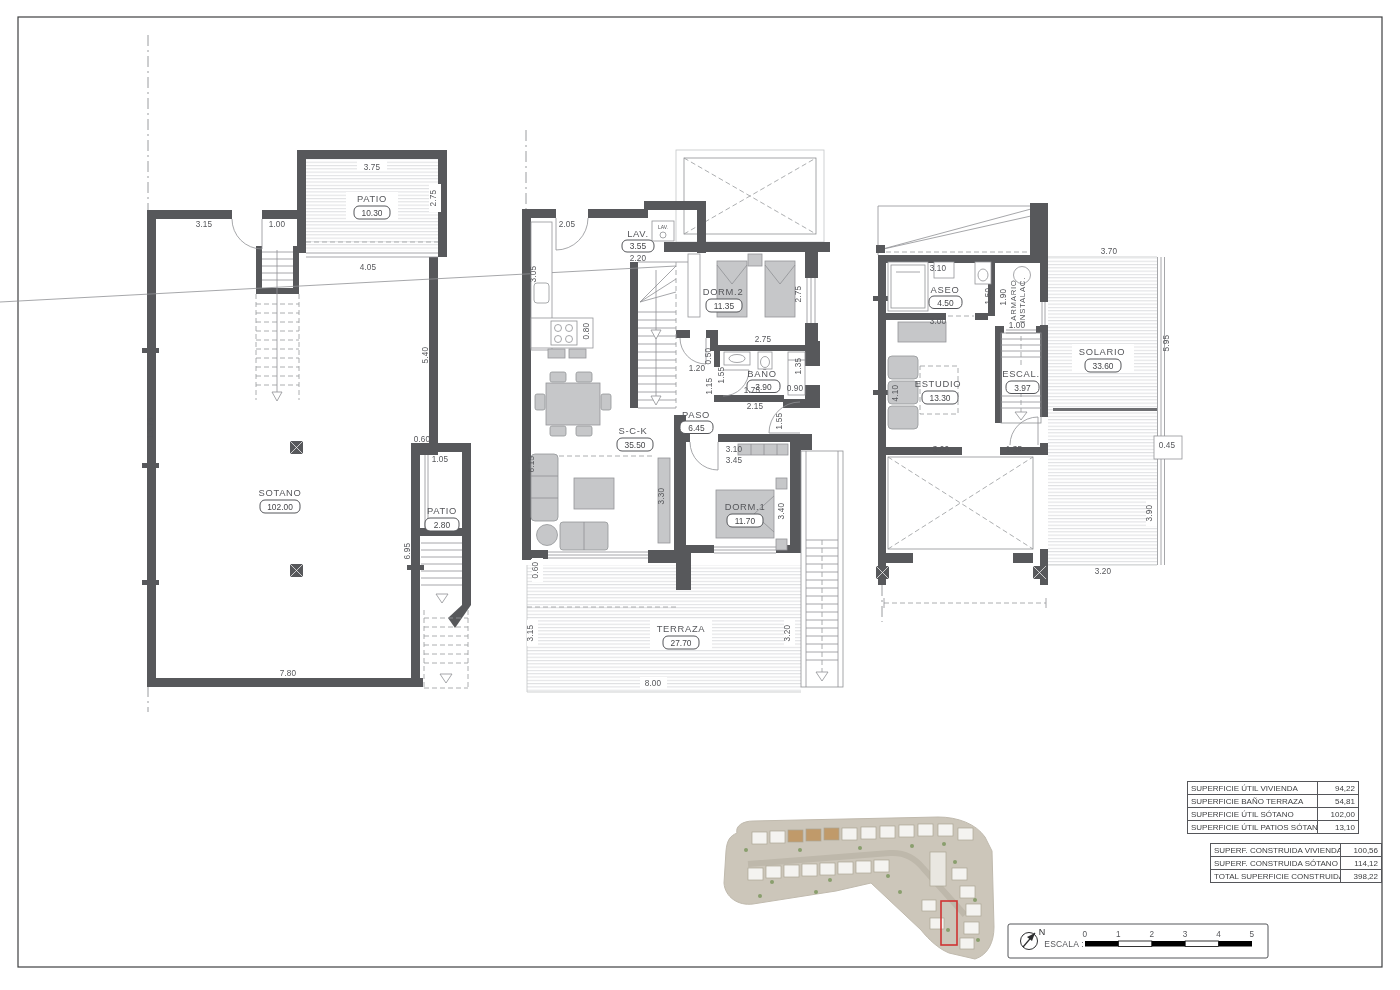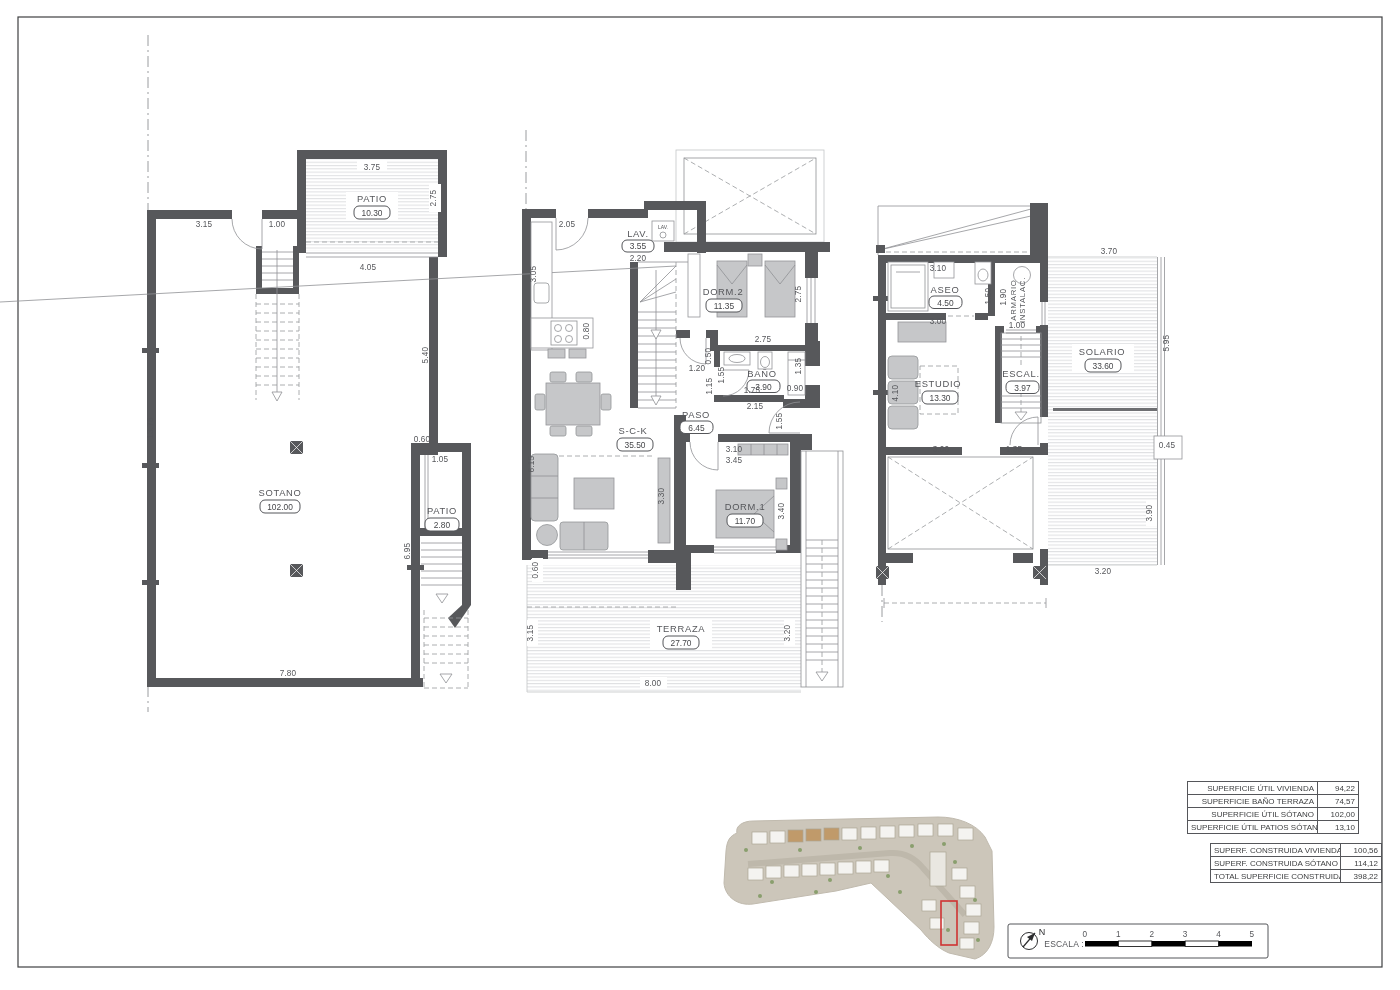--- a/index.html
+++ b/index.html
@@ -15,21 +15,21 @@
   .dsh{stroke:#97999c;stroke-width:.8;fill:none;stroke-dasharray:5 3;}
   .dd{stroke:#8f9194;stroke-width:.9;fill:none;stroke-dasharray:11 4 2 4;}
   .fg{fill:#c6c7c9;stroke:#939598;stroke-width:.8;}
   .fw{fill:#fff;stroke:#939598;stroke-width:.8;}
   .abox{fill:#fff;stroke:#55565a;stroke-width:1;}
   .arw{fill:#fff;stroke:#8f9194;stroke-width:.8;}
   .wbg{fill:#fff;}
   
   .stable{position:absolute;left:1187px;top:781px;width:172px;}
   .stable table{border-collapse:collapse;width:100%;table-layout:fixed;}
-  .stable td{border:1px solid #55565a;height:12px;padding:0 3px;font-family:"Liberation Sans",sans-serif;font-size:8px;color:#3f4042;white-space:nowrap;overflow:hidden;text-align:right;}
+  .stable td{border:1px solid #55565a;height:12px;padding:0 3px;font-family:"Liberation Sans",sans-serif;font-size:8px;color:#3f4042;white-space:nowrap;overflow:hidden;}
   .stable td.val{width:34px;text-align:right;}
   .stable .t2{margin-top:9px;margin-left:23px;}
 </style>
 </head>
 <body>
 
 <div id="sheet">
 <svg width="1400" height="990" viewBox="0 0 1400 990">
   <defs>
     <pattern id="h" width="8" height="3.3" patternUnits="userSpaceOnUse">
@@ -653,21 +653,21 @@
 
 <div class="stable">
   <table class="t1">
     <tbody>
       <tr>
             <td>SUPERFICIE ÚTIL VIVIENDA</td>
             <td class="val">94,22</td>
           </tr>
       <tr>
             <td>SUPERFICIE BAÑO TERRAZA</td>
-            <td class="val">74,57</td>
+            <td class="val">54,81</td>
           </tr>
       <tr>
             <td>SUPERFICIE ÚTIL SÓTANO</td>
             <td class="val">102,00</td>
           </tr>
       <tr>
             <td>SUPERFICIE ÚTIL PATIOS SÓTANO</td>
             <td class="val">13,10</td>
           </tr>
     </tbody>

